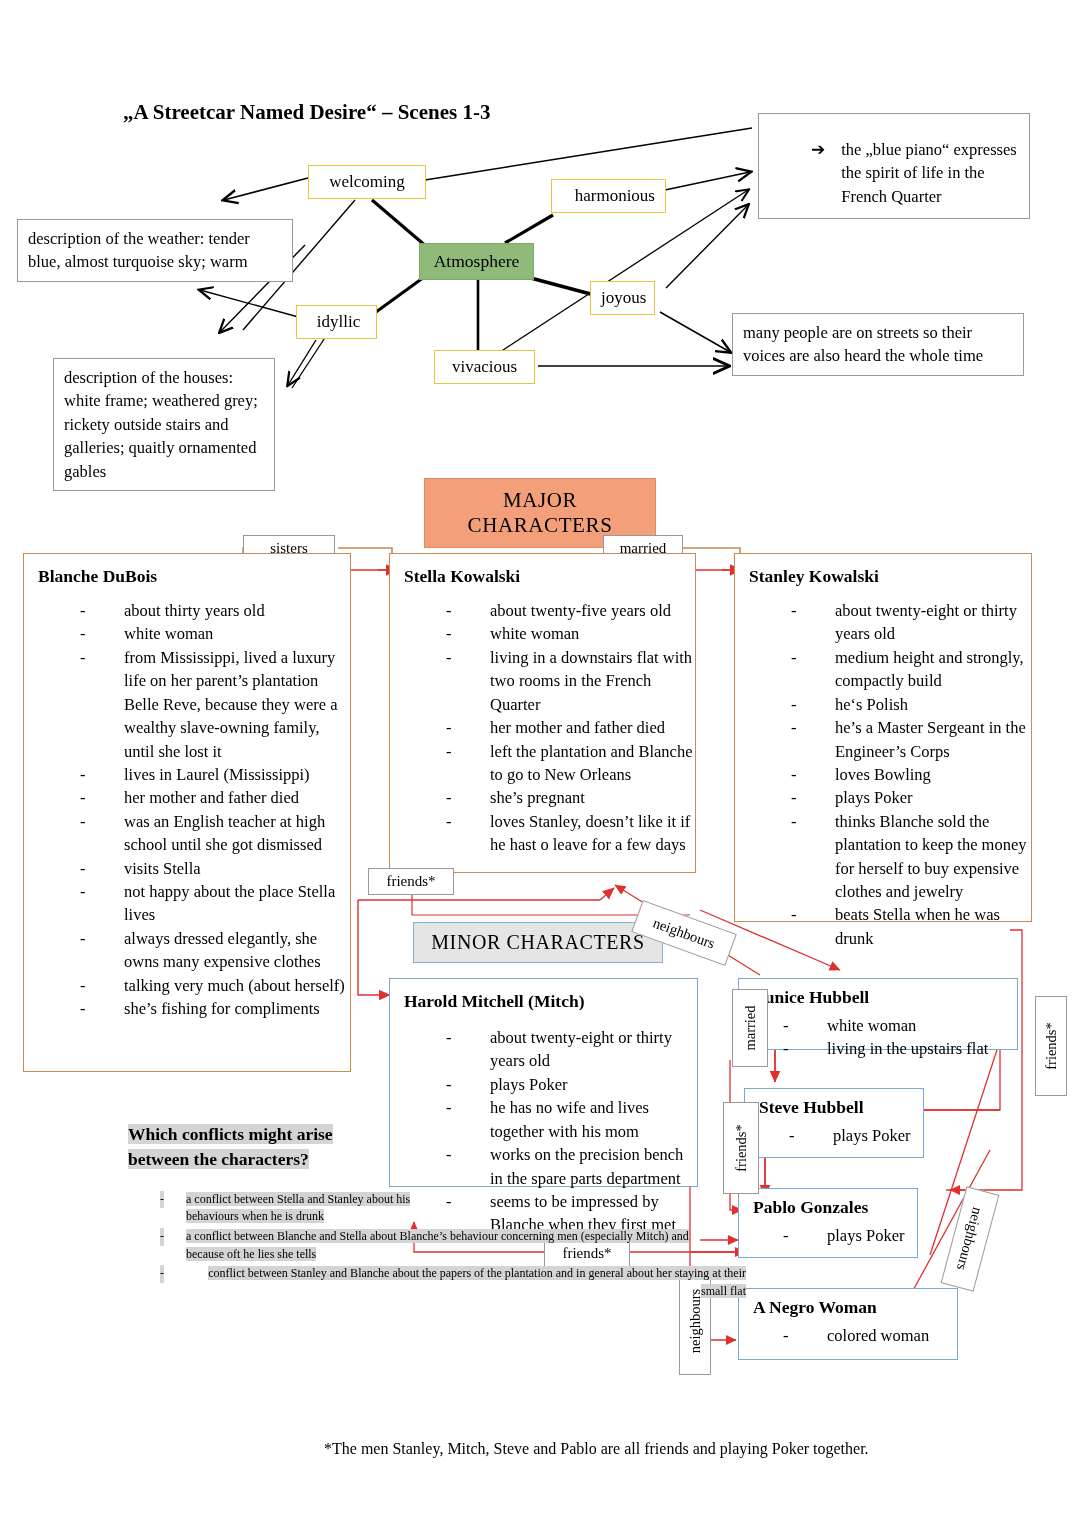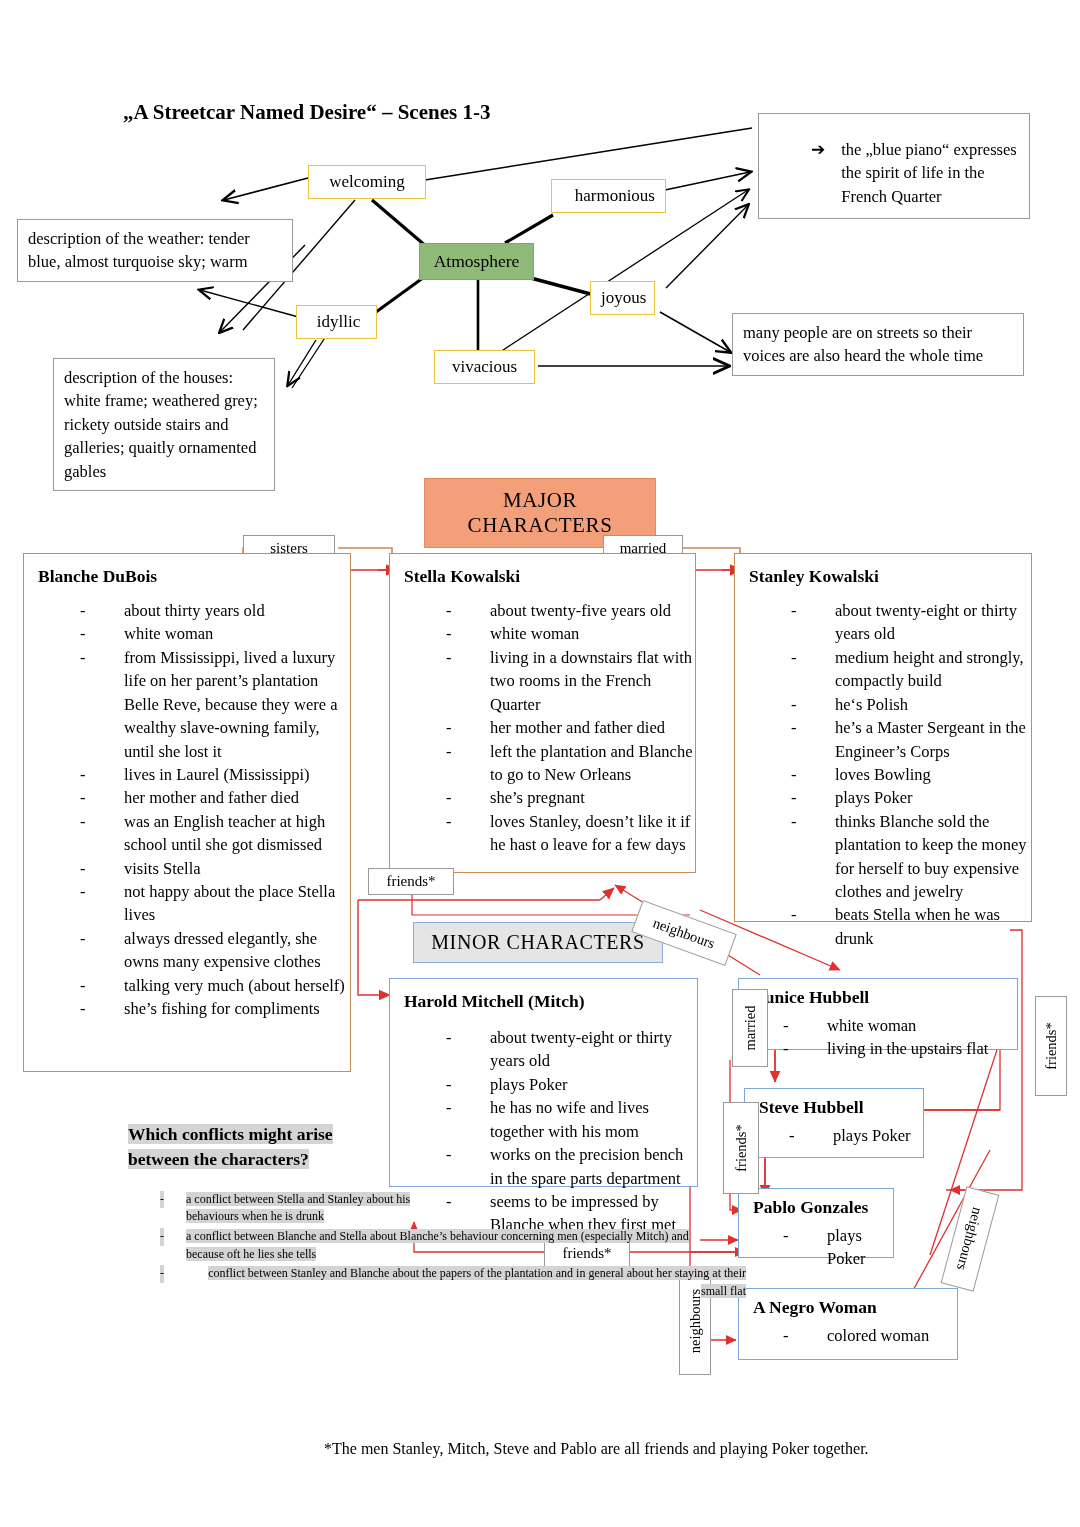--- a/index.html
+++ b/index.html
@@ -272,21 +272,21 @@
     </ul>
   </div>
 
   <div class="abs charbox minor" style="left:744px;top:1088px;width:180px;height:70px;padding:8px 10px 6px 14px;">
     <div class="charname" style="margin-bottom:6px;">Steve Hubbell</div>
     <ul class="dash" style="padding-left:30px;">
       <li>plays Poker</li>
     </ul>
   </div>
 
-  <div class="abs charbox minor" style="left:738px;top:1188px;width:156px;height:70px;padding:8px 10px 6px 14px;">
+  <div class="abs charbox minor" style="left:738px;top:1188px;width:180px;height:70px;padding:8px 10px 6px 14px;">
     <div class="charname" style="margin-bottom:6px;">Pablo Gonzales</div>
     <ul class="dash" style="padding-left:30px;">
       <li>plays Poker</li>
     </ul>
   </div>
 
   <div class="abs charbox minor" style="left:738px;top:1288px;width:220px;height:72px;padding:8px 10px 6px 14px;">
     <div class="charname" style="margin-bottom:6px;">A Negro Woman</div>
     <ul class="dash" style="padding-left:30px;">
       <li>colored woman</li>

